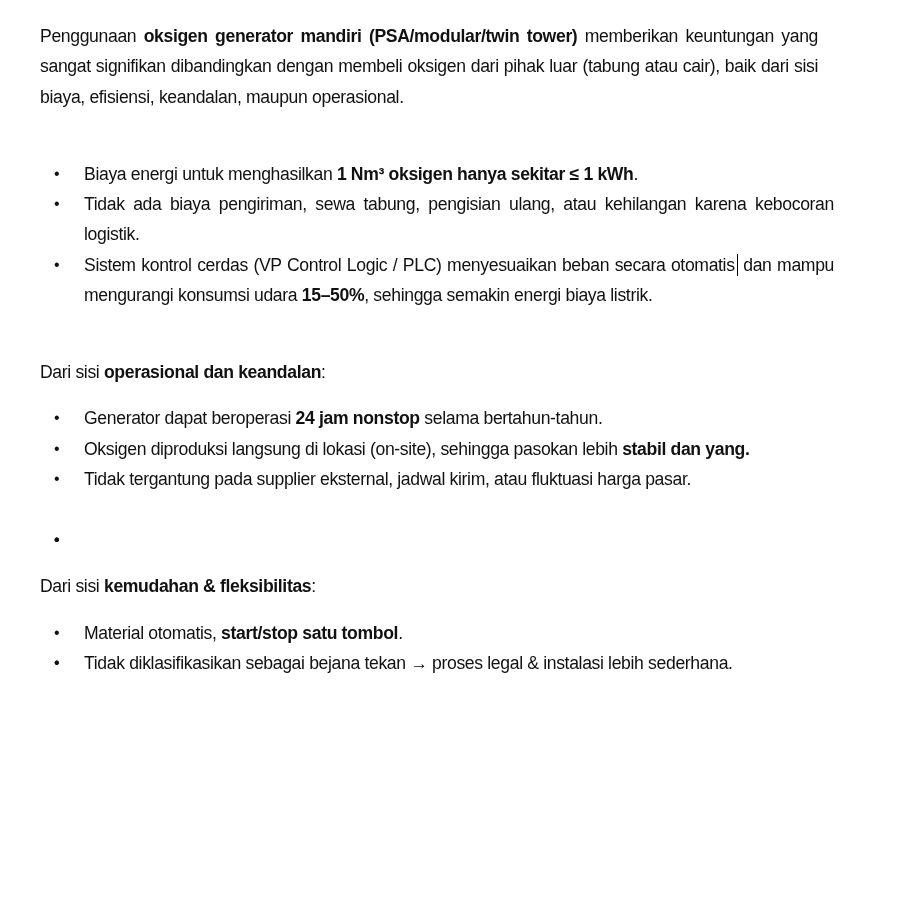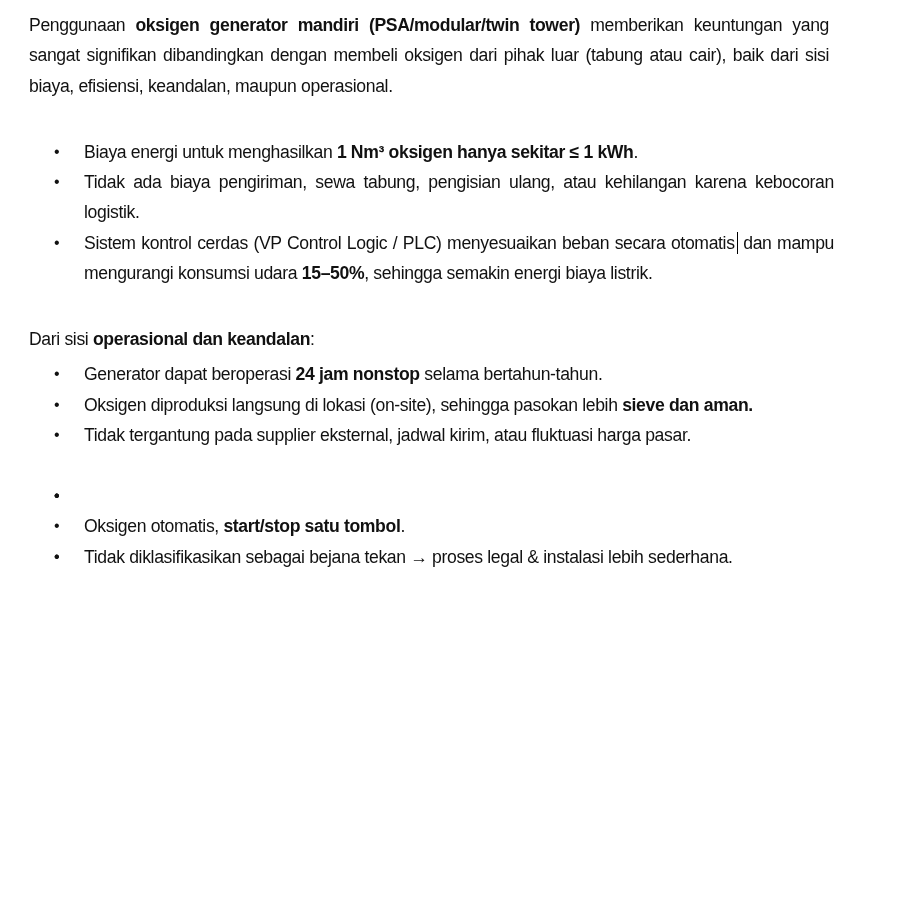--- a/index.html
+++ b/index.html
@@ -1,19 +1,19 @@
 <!DOCTYPE html>
 <html><head>
 <meta charset="utf-8">
 <style>
   html, body { margin:0; padding:0; background:#ffffff; }
   body { width:902px; height:909px; overflow:hidden; position:relative;
          font-family:"Liberation Sans Narrow","Liberation Sans", sans-serif; color:#111; }
   .doc { position:absolute; left:24px; top:5px; width:810px; font-size:17.6px; line-height:30.4px; letter-spacing:-0.35px; }
-  .p { text-align:justify; text-align-last:left; margin:5px; }
+  .p { text-align:justify; text-align-last:left; margin:16px; }
   .gap { height:30.4px; }
   ul { margin:0; padding:0; list-style:none; }
   li { position:relative; padding-left:60px; text-align:justify; text-align-last:left; }
   li .bullet { position:absolute; left:30px; top:0; width:8px; font-size:16px; }
   b { font-weight:bold; }
   .cursor { display:inline-block; width:1px; height:22px; background:#000; vertical-align:-5px; margin-left:2px; }
 </style>
 </head>
 <body>
 
@@ -27,33 +27,34 @@
     <li><span class="bullet">•</span><span>Biaya energi untuk menghasilkan </span><b>1 Nm³ oksigen hanya sekitar ≤ 1 kWh</b><span>.</span></li>
     <li><span class="bullet">•</span><span>Tidak ada biaya pengiriman, sewa tabung, pengisian ulang, atau kehilangan karena kebocoran logistik.</span></li>
     <li><span class="bullet">•</span><span>Sistem kontrol cerdas (VP Control Logic / PLC) menyesuaikan beban secara otomatis</span><span class="cursor"></span><span> dan mampu mengurangi konsumsi udara </span><b>15–50%</b><span>, sehingga semakin energi biaya listrik.</span></li>
   </ul>
 
   <div class="gap"></div>
 
   <p class="p"><span>Dari sisi </span><b>operasional dan keandalan</b><span>:</span></p>
   <ul>
     <li><span class="bullet">•</span><span>Generator dapat beroperasi </span><b>24 jam nonstop</b><span> selama bertahun-tahun.</span></li>
-    <li><span class="bullet">•</span><span>Oksigen diproduksi langsung di lokasi (on-site), sehingga pasokan lebih </span><b>sieve dan aman</b><b>.</b></li>
+    <li><span class="bullet">•</span><span>Oksigen diproduksi langsung di lokasi (on-site), sehingga pasokan lebih </span><b>stabil dan yang</b><b>.</b></li>
     <li><span class="bullet">•</span><span>Tidak tergantung pada supplier eksternal, jadwal kirim, atau fluktuasi harga pasar.</span></li>
   </ul>
 
   <div class="gap"></div>
 
   <ul>
     <li><span class="bullet">•</span></li>
     <li><span class="bullet">•</span></li>
     <li><span class="bullet">•</span></li>
   </ul>
 
   <div class="gap"></div>
 
+  <p class="p"><span>Dari sisi </span><b>kemudahan &amp; fleksibilitas</b><span>:</span></p>
   <ul>
-    <li><span class="bullet">•</span><span>Oksigen otomatis, </span><b>start/stop satu tombol</b><span>.</span></li>
+    <li><span class="bullet">•</span><span>Material otomatis, </span><b>start/stop satu tombol</b><span>.</span></li>
     <li><span class="bullet">•</span></li>
     <li><span class="bullet">•</span><span>Tidak diklasifikasikan sebagai bejana tekan → proses legal &amp; instalasi lebih sederhana.</span></li>
   </ul>
 
 </div>
 
 </body></html>

